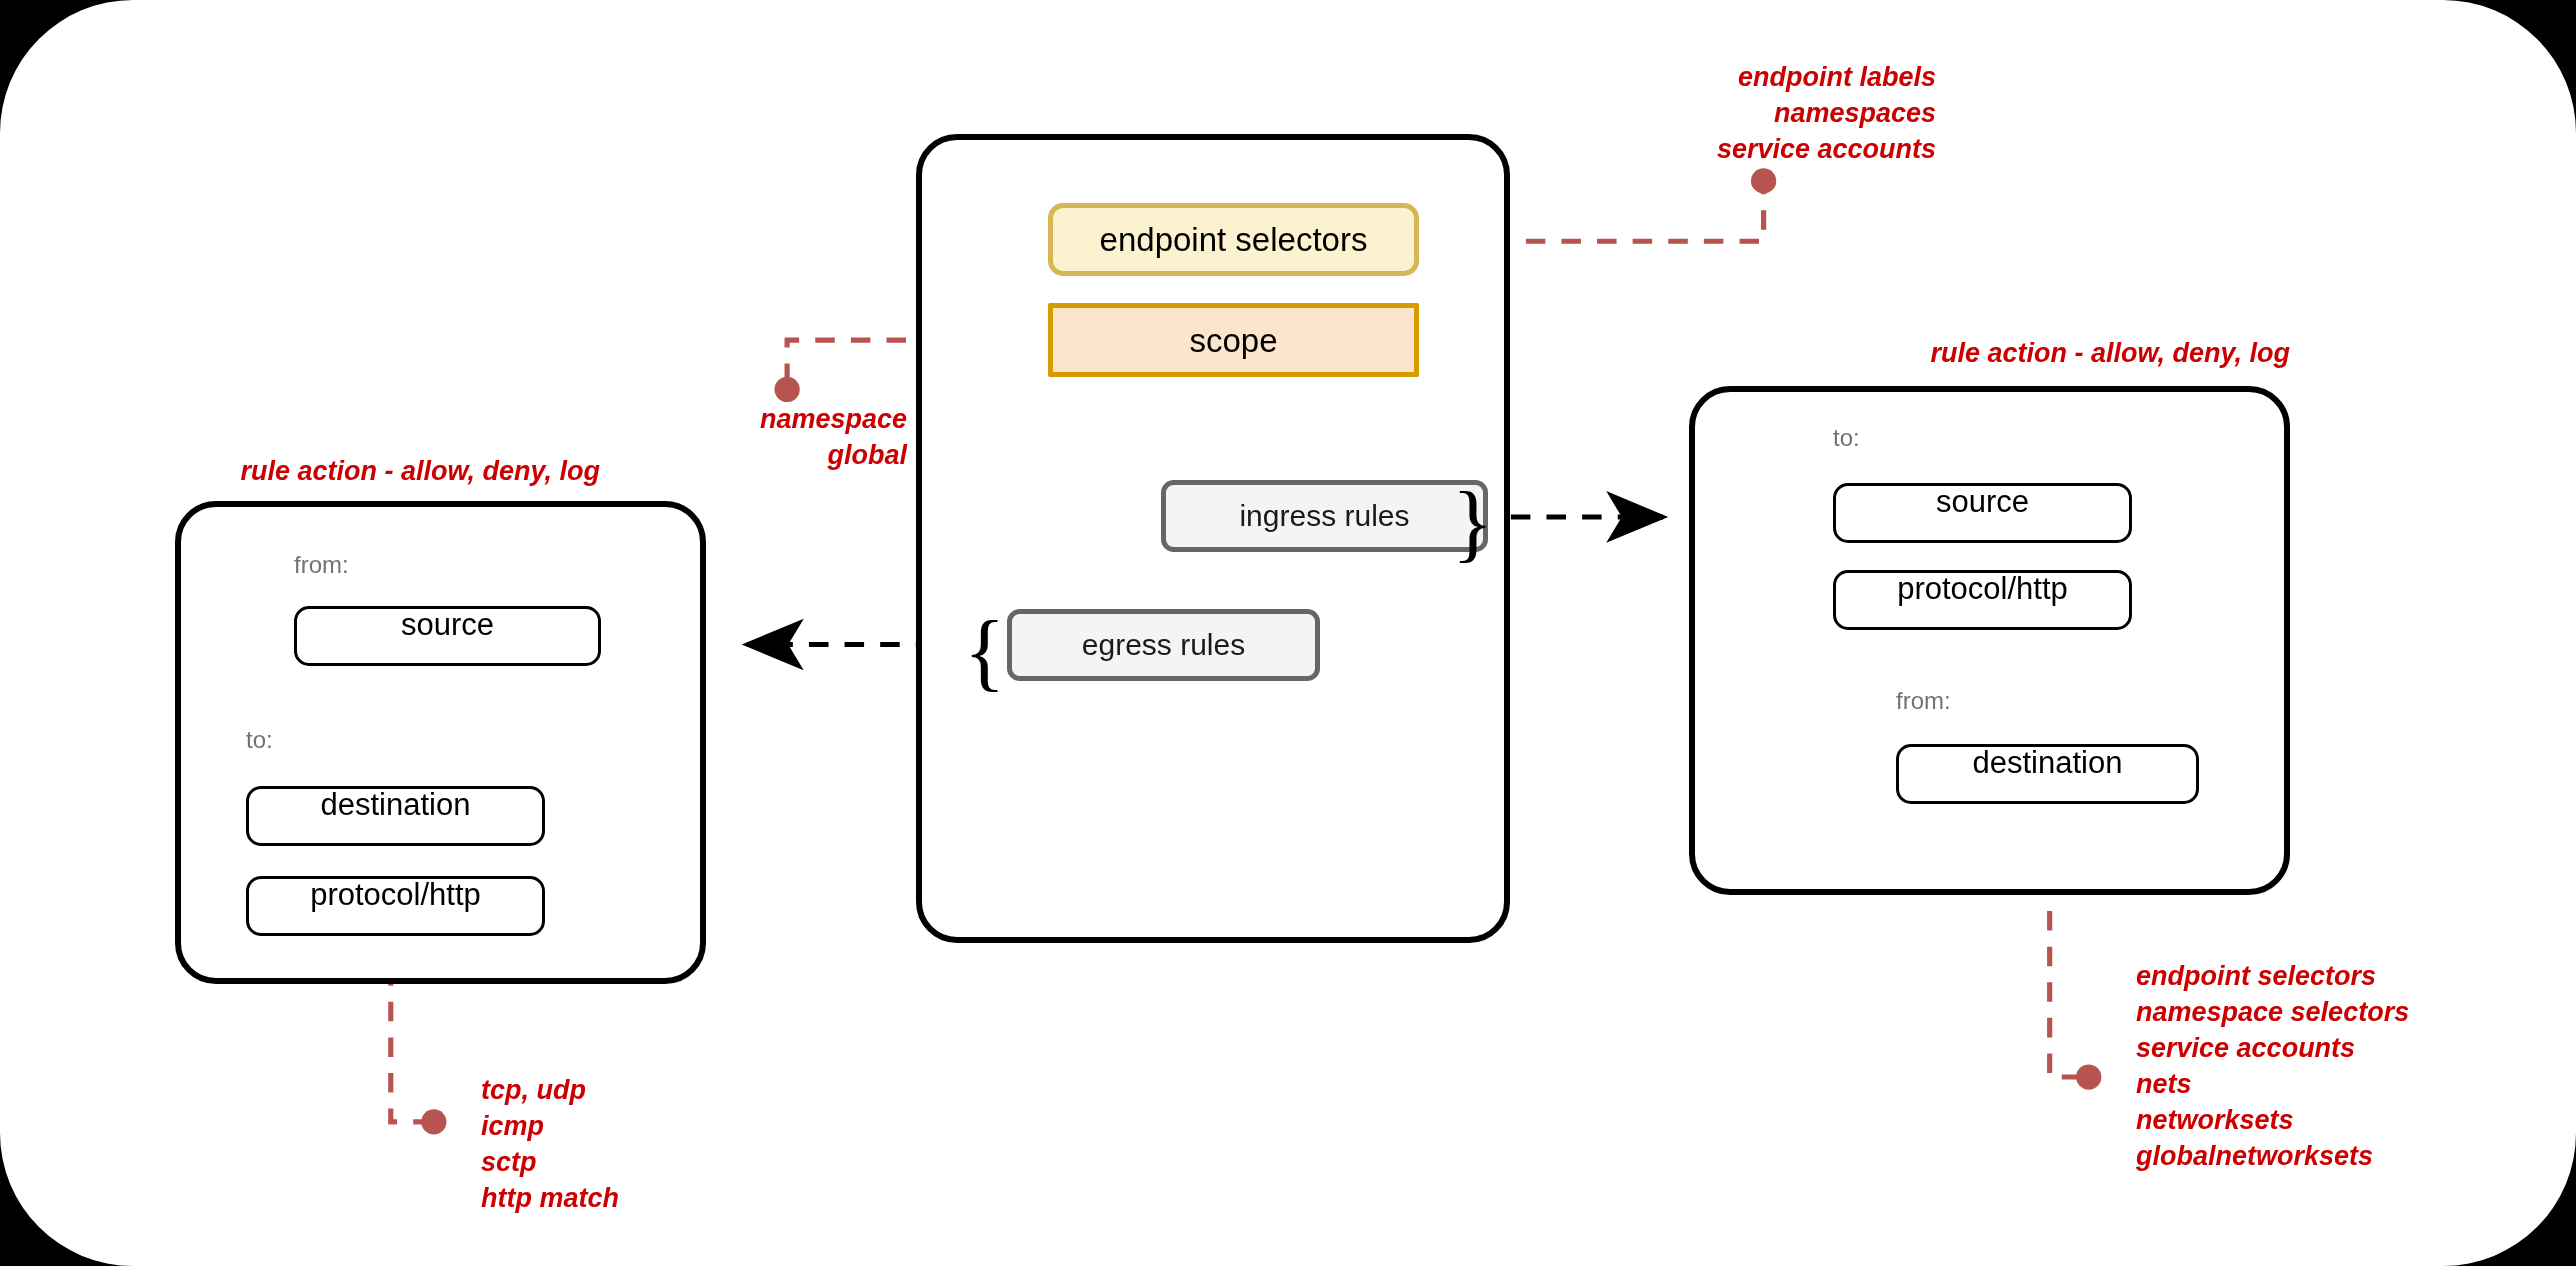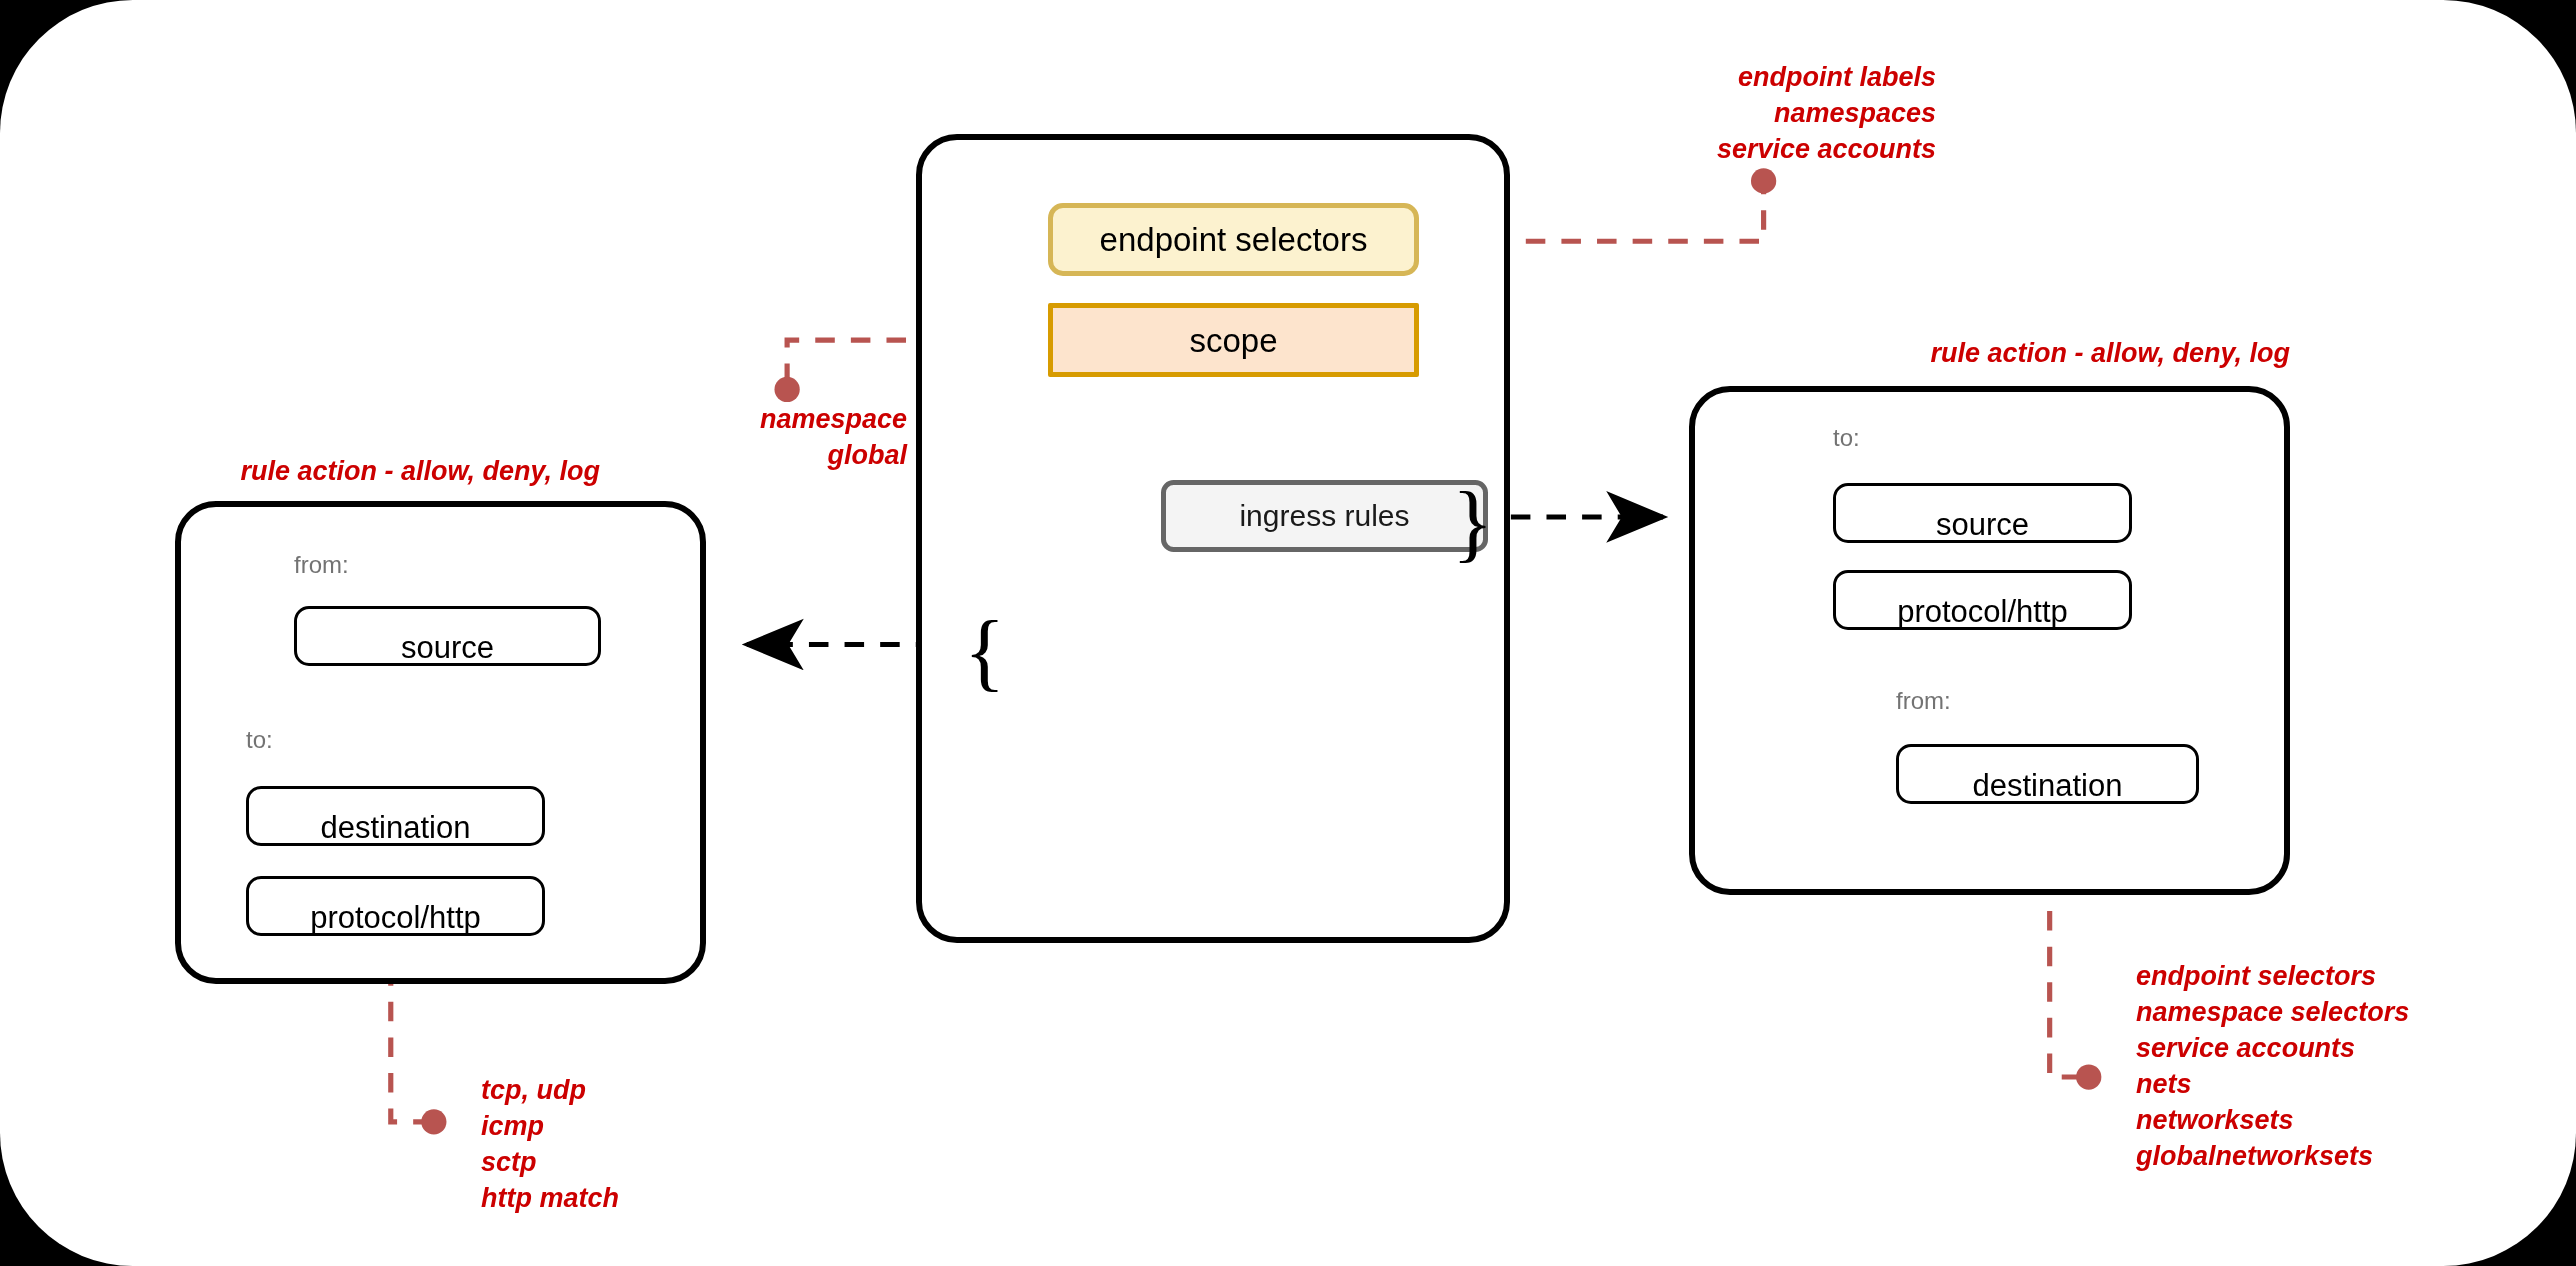--- a/index.html
+++ b/index.html
@@ -24,21 +24,21 @@
     border-radius: 41px;
     background: #ffffff;
   }
 
   
   .wbox {
     position: absolute;
     background: #ffffff;
     border: 3.4px solid #000000;
     border-radius: 15px;
-    display: flex; align-items: flex-end; justify-content: center;
+    display: flex; align-items: flex-start; justify-content: center;
     font-size: 31px; color: #000000; line-height: 1;
     white-space: nowrap;
   }
 
   
   .ybox {
     position: absolute;
     background: #fcf2cf;
     border: 5.7px solid #d6b656;
     border-radius: 15px;
@@ -157,20 +157,23 @@
   <div class="obox" style="left:1048px; top:303px; width:371px; height:74px;">
     <span>scope</span>
   </div>
 
   <div class="gbox" style="left:1121px; top:480px; width:327px; height:72px;margin-left:40px;">
     <span>ingress rules</span>
   </div>
 
   <span class="brace" style="left:1452px; top:479px;">}</span>
 
+  <div class="gbox" style="left:1007px; top:609px; width:313px; height:72px;">
+    <span>egress rules</span>
+  </div>
 
   <span class="brace" style="left:964px; top:608px;">{</span>
 
   <div class="ann center" style="left:175px; top:454px; width:425px;">rule action - allow, deny, log</div>
 
   <div class="panel" style="left:175px; top:501px; width:531px; height:483px;"></div>
 
   <div class="plabel" style="left:294px; top:553px;">from:</div>
 
   <div class="wbox" style="left:294px; top:606px; width:307px; height:60px;">

